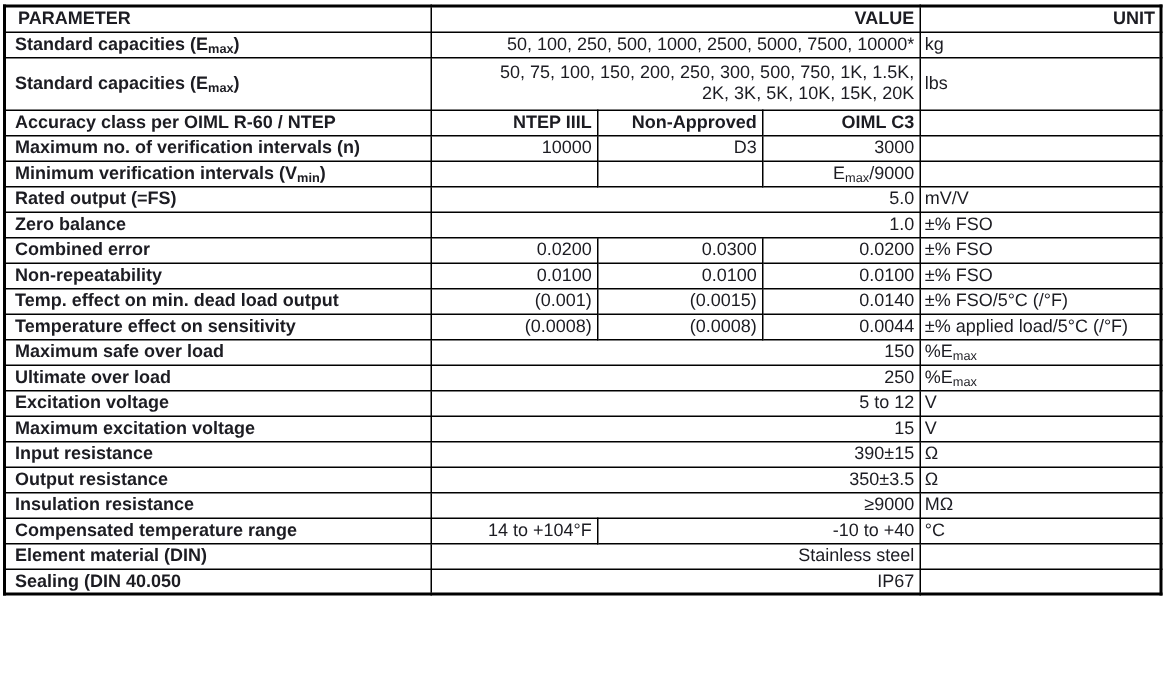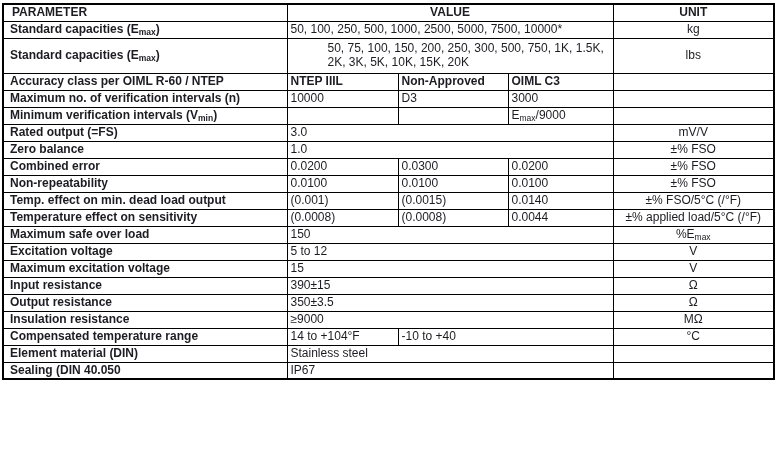--- a/index.html
+++ b/index.html
@@ -28,25 +28,25 @@
   }
   .spec-table tr { height: 17px; }
   .spec-table tr.dbl { height: 35px; }
   .param {
     text-align: left;
     font-weight: bold;
     padding-left: 6px !important;
     white-space: nowrap;
   }
   th.param { padding-left: 8px !important; }
-  .val  { text-align: left; font-weight: normal; white-space: nowrap; }
+  .val  { text-align: right; font-weight: normal; white-space: nowrap; }
   .val.wrap { white-space: normal; padding-left: 40px; }
-  .unit { text-align: center; font-weight: normal; white-space: nowrap; }
+  .unit { font-weight: normal; white-space: nowrap; }
   .bold { font-weight: bold; }
-  th { font-weight: bold; text-align: center; }
+  th { font-weight: bold; text-align: right; }
   sub { font-size: 8.5px; line-height: 0; vertical-align: -2px; }
 </style>
 </head>
 <body>
 
 <table class="spec-table">
   <colgroup>
     <col style="width:284px">
     <col style="width:111px">
     <col style="width:110px">
@@ -91,21 +91,21 @@
     <tr>
       <td class="param">Minimum verification intervals (V<sub>min</sub>)</td>
       <td class="val"></td>
       <td class="val"></td>
       <td class="val">E<sub>max</sub>/9000</td>
       <td class="unit"></td>
     </tr>
 
     <tr>
       <td class="param">Rated output (=FS)</td>
-      <td class="val" colspan="3">3.0</td>
+      <td class="val" colspan="3">5.0</td>
       <td class="unit">mV/V</td>
     </tr>
 
 
     <tr>
       <td class="param">Zero balance</td>
       <td class="val" colspan="3">1.0</td>
       <td class="unit">±% FSO</td>
     </tr>
 
@@ -141,20 +141,25 @@
       <td class="val">0.0044</td>
       <td class="unit">±% applied load/5°C (/°F)</td>
     </tr>
 
     <tr>
       <td class="param">Maximum safe over load</td>
       <td class="val" colspan="3">150</td>
       <td class="unit">%E<sub>max</sub></td>
     </tr>
 
+    <tr>
+      <td class="param">Ultimate over load</td>
+      <td class="val" colspan="3">250</td>
+      <td class="unit">%E<sub>max</sub></td>
+    </tr>
 
     <tr>
       <td class="param">Excitation voltage</td>
       <td class="val" colspan="3">5 to 12</td>
       <td class="unit">V</td>
     </tr>
 
     <tr>
       <td class="param">Maximum excitation voltage</td>
       <td class="val" colspan="3">15</td>

